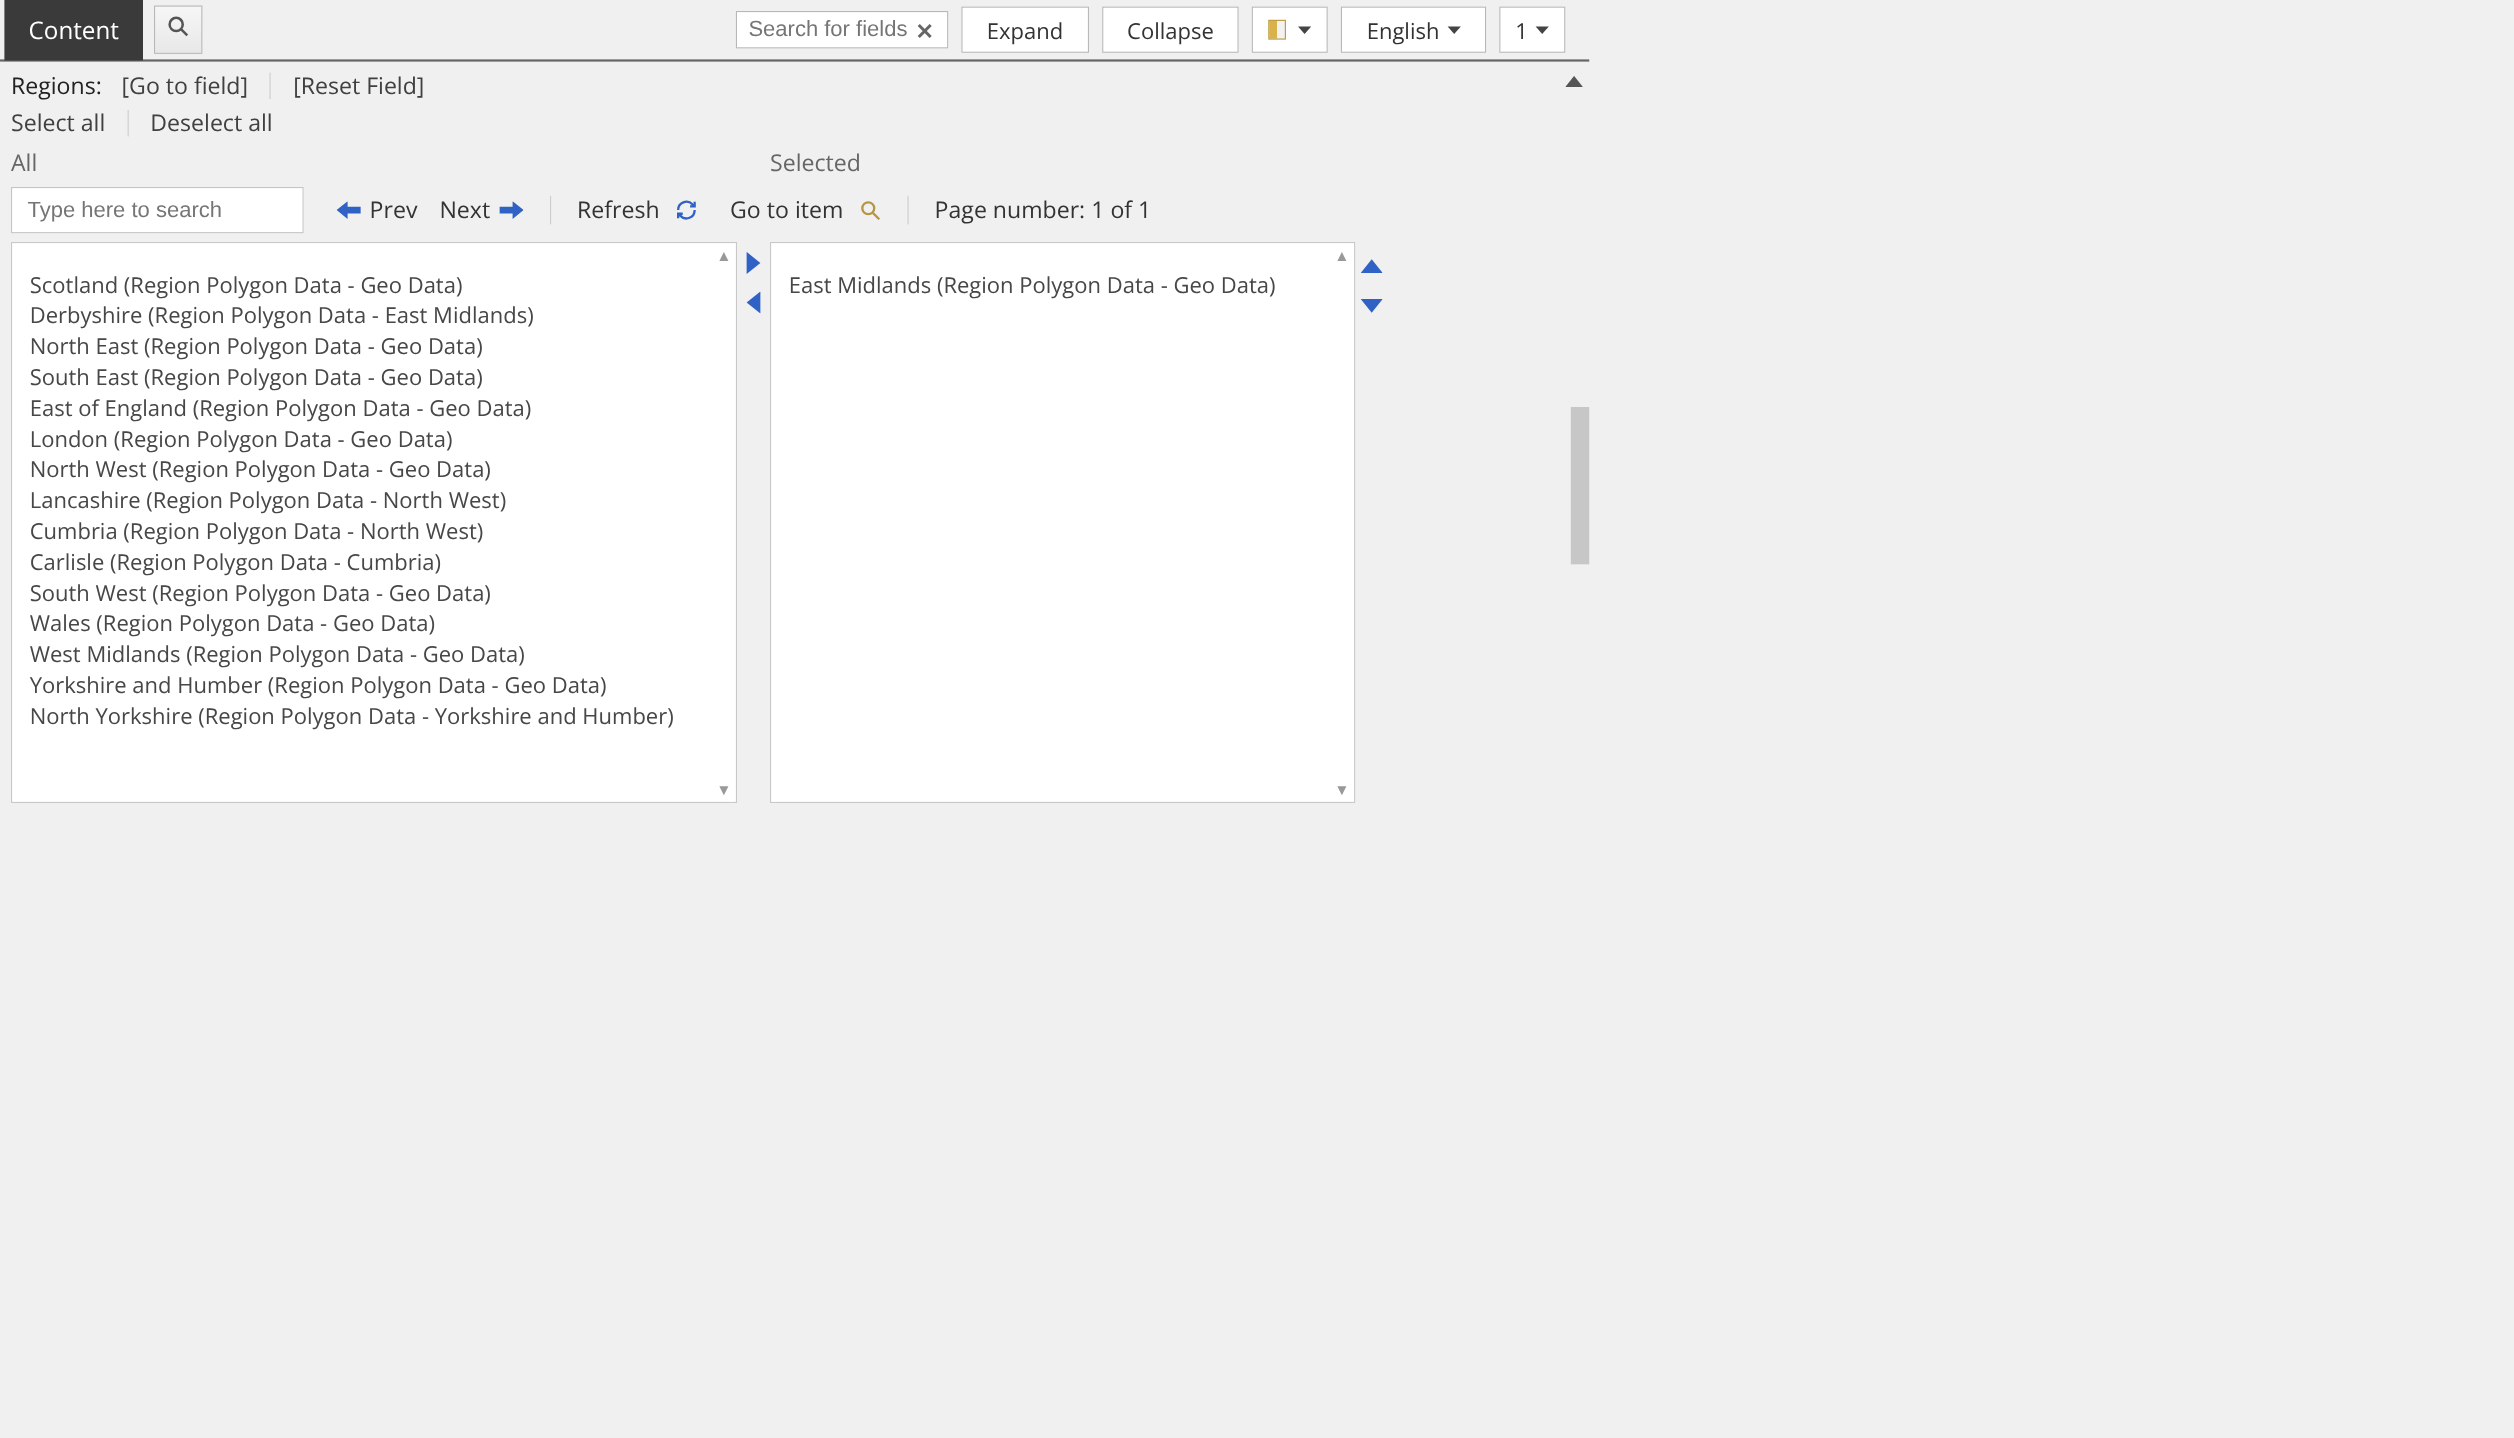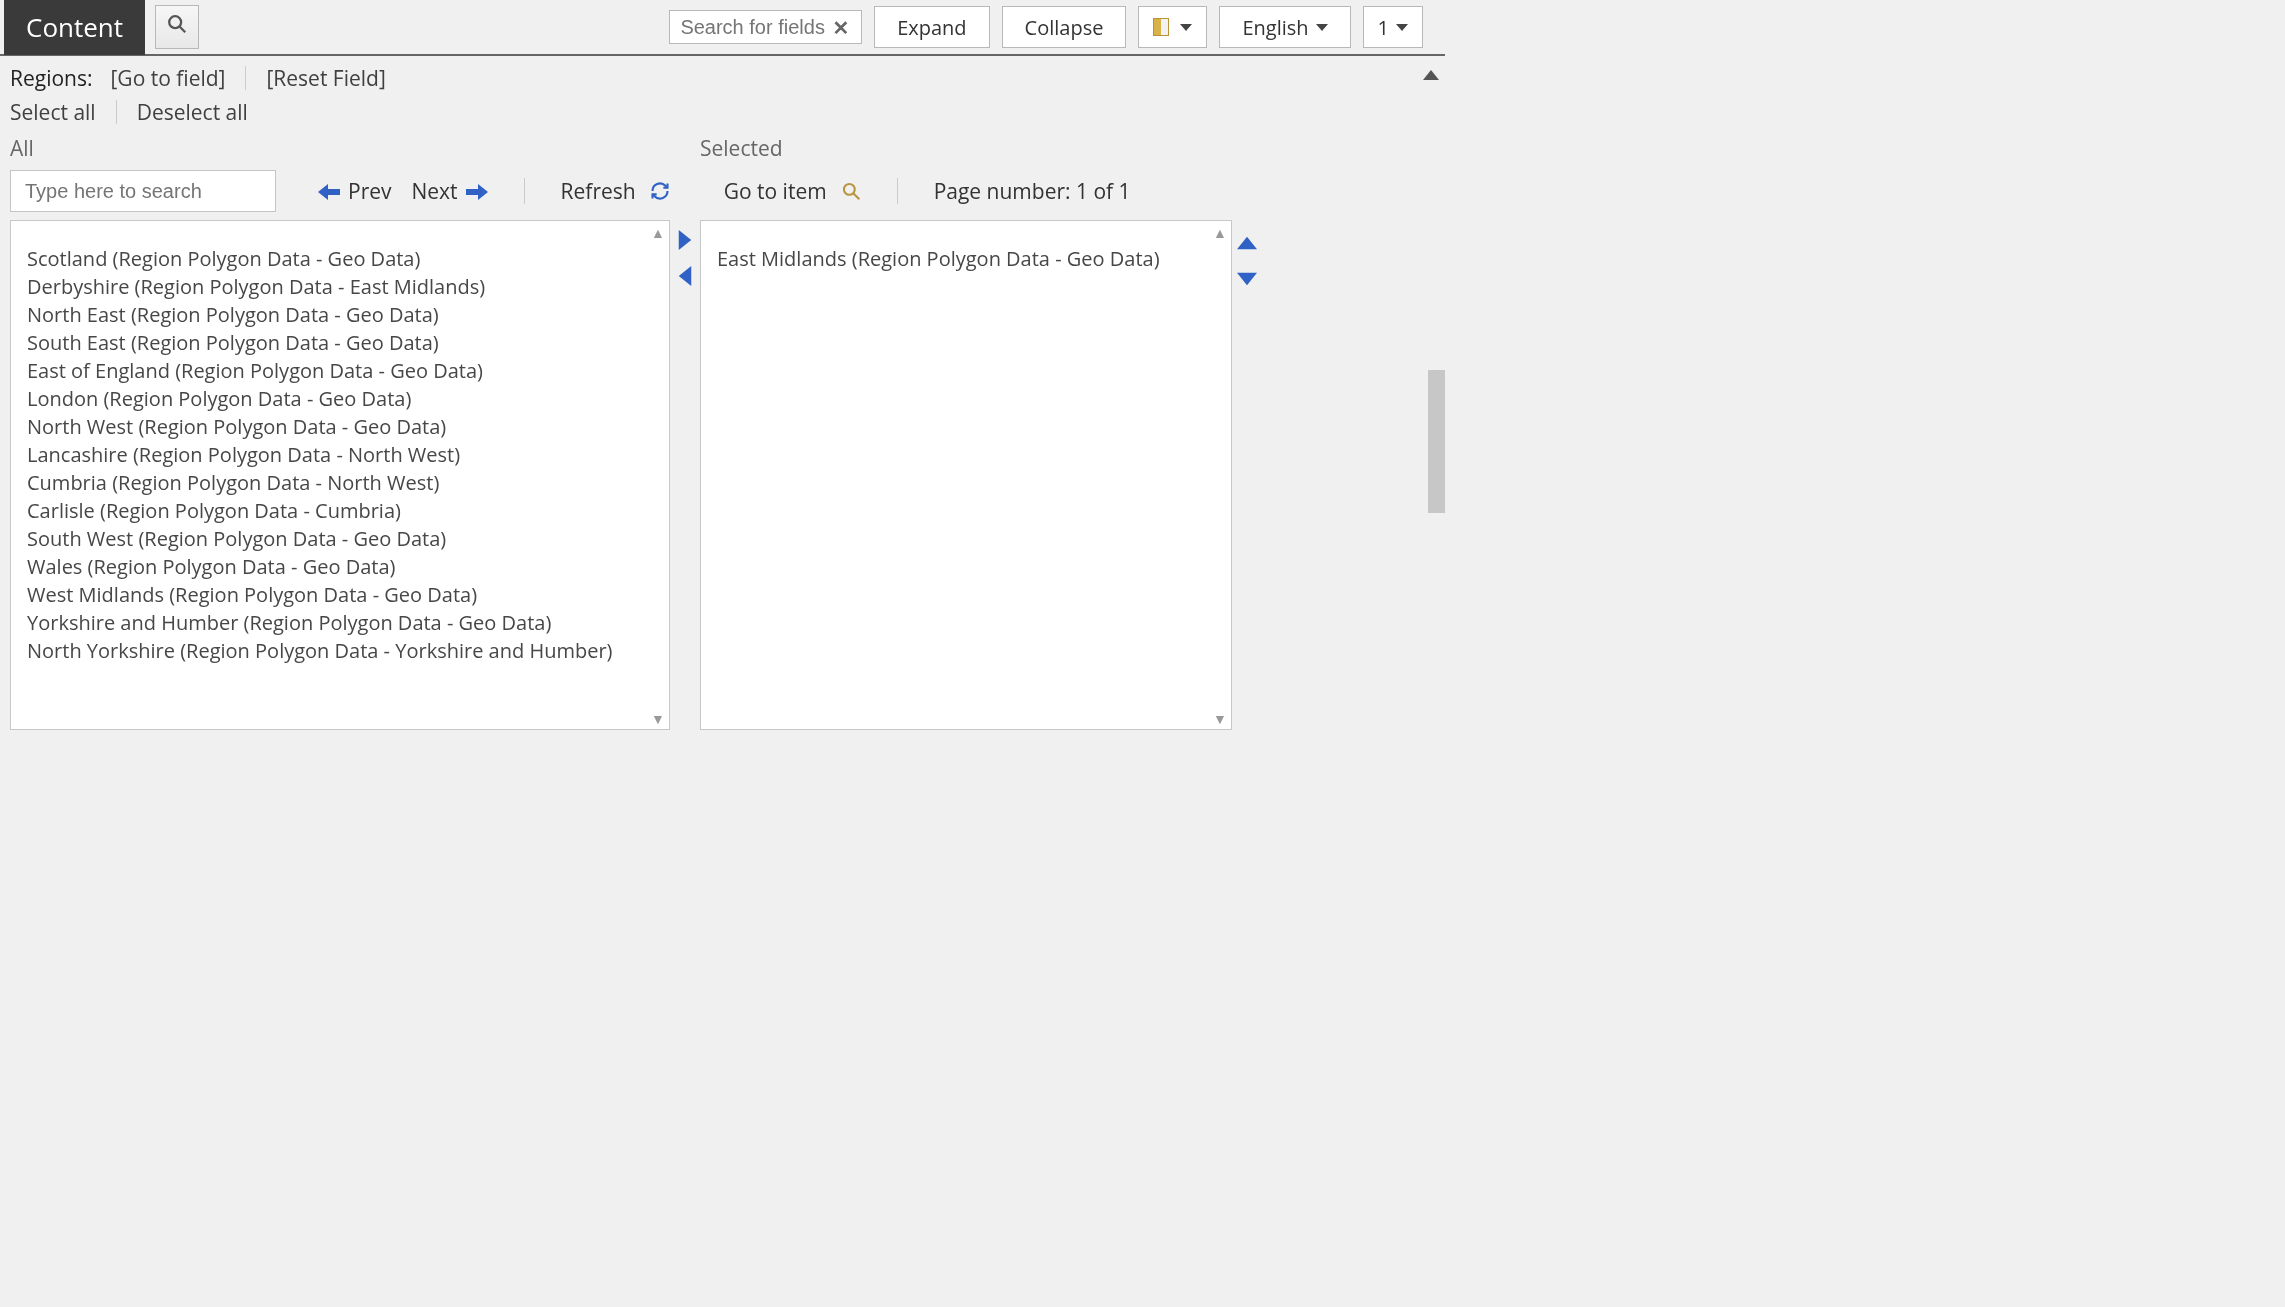--- a/index.html
+++ b/index.html
@@ -26,21 +26,21 @@
     align-items: center;
     padding: 0 10px 0 0;
   }
   .tab {
     height: 56px;
     padding: 0 22px;
     display: inline-flex;
     align-items: center;
     background: #3a3a3a;
     color: #fff;
-    font-size: 26px;
+    font-size: 22px;
     margin-left: 4px;
   }
   .icon-btn {
     height: 44px;
     width: 44px;
     margin-left: 10px;
     border: 1px solid #b8b8b8;
     background: linear-gradient(#f6f6f6,#e8e8e8);
     display: inline-flex;
     align-items: center;
@@ -132,21 +132,21 @@
     color: #666;
   }
   .cols-head .col-all { width: 690px; }
   .cols-head .col-sel { flex:1; }
   
   .actions {
     display: flex;
     align-items: center;
     padding: 4px 10px 8px 10px;
     color: #333;
-    gap: 12px;
+    gap: 0;
   }
   .filter-input {
     border: 1px solid #c5c5c5;
     background:#fff;
     height: 42px;
     width: 266px;
     padding: 0 14px;
     font-size: 20px;
     color:#777;
     outline:none;

